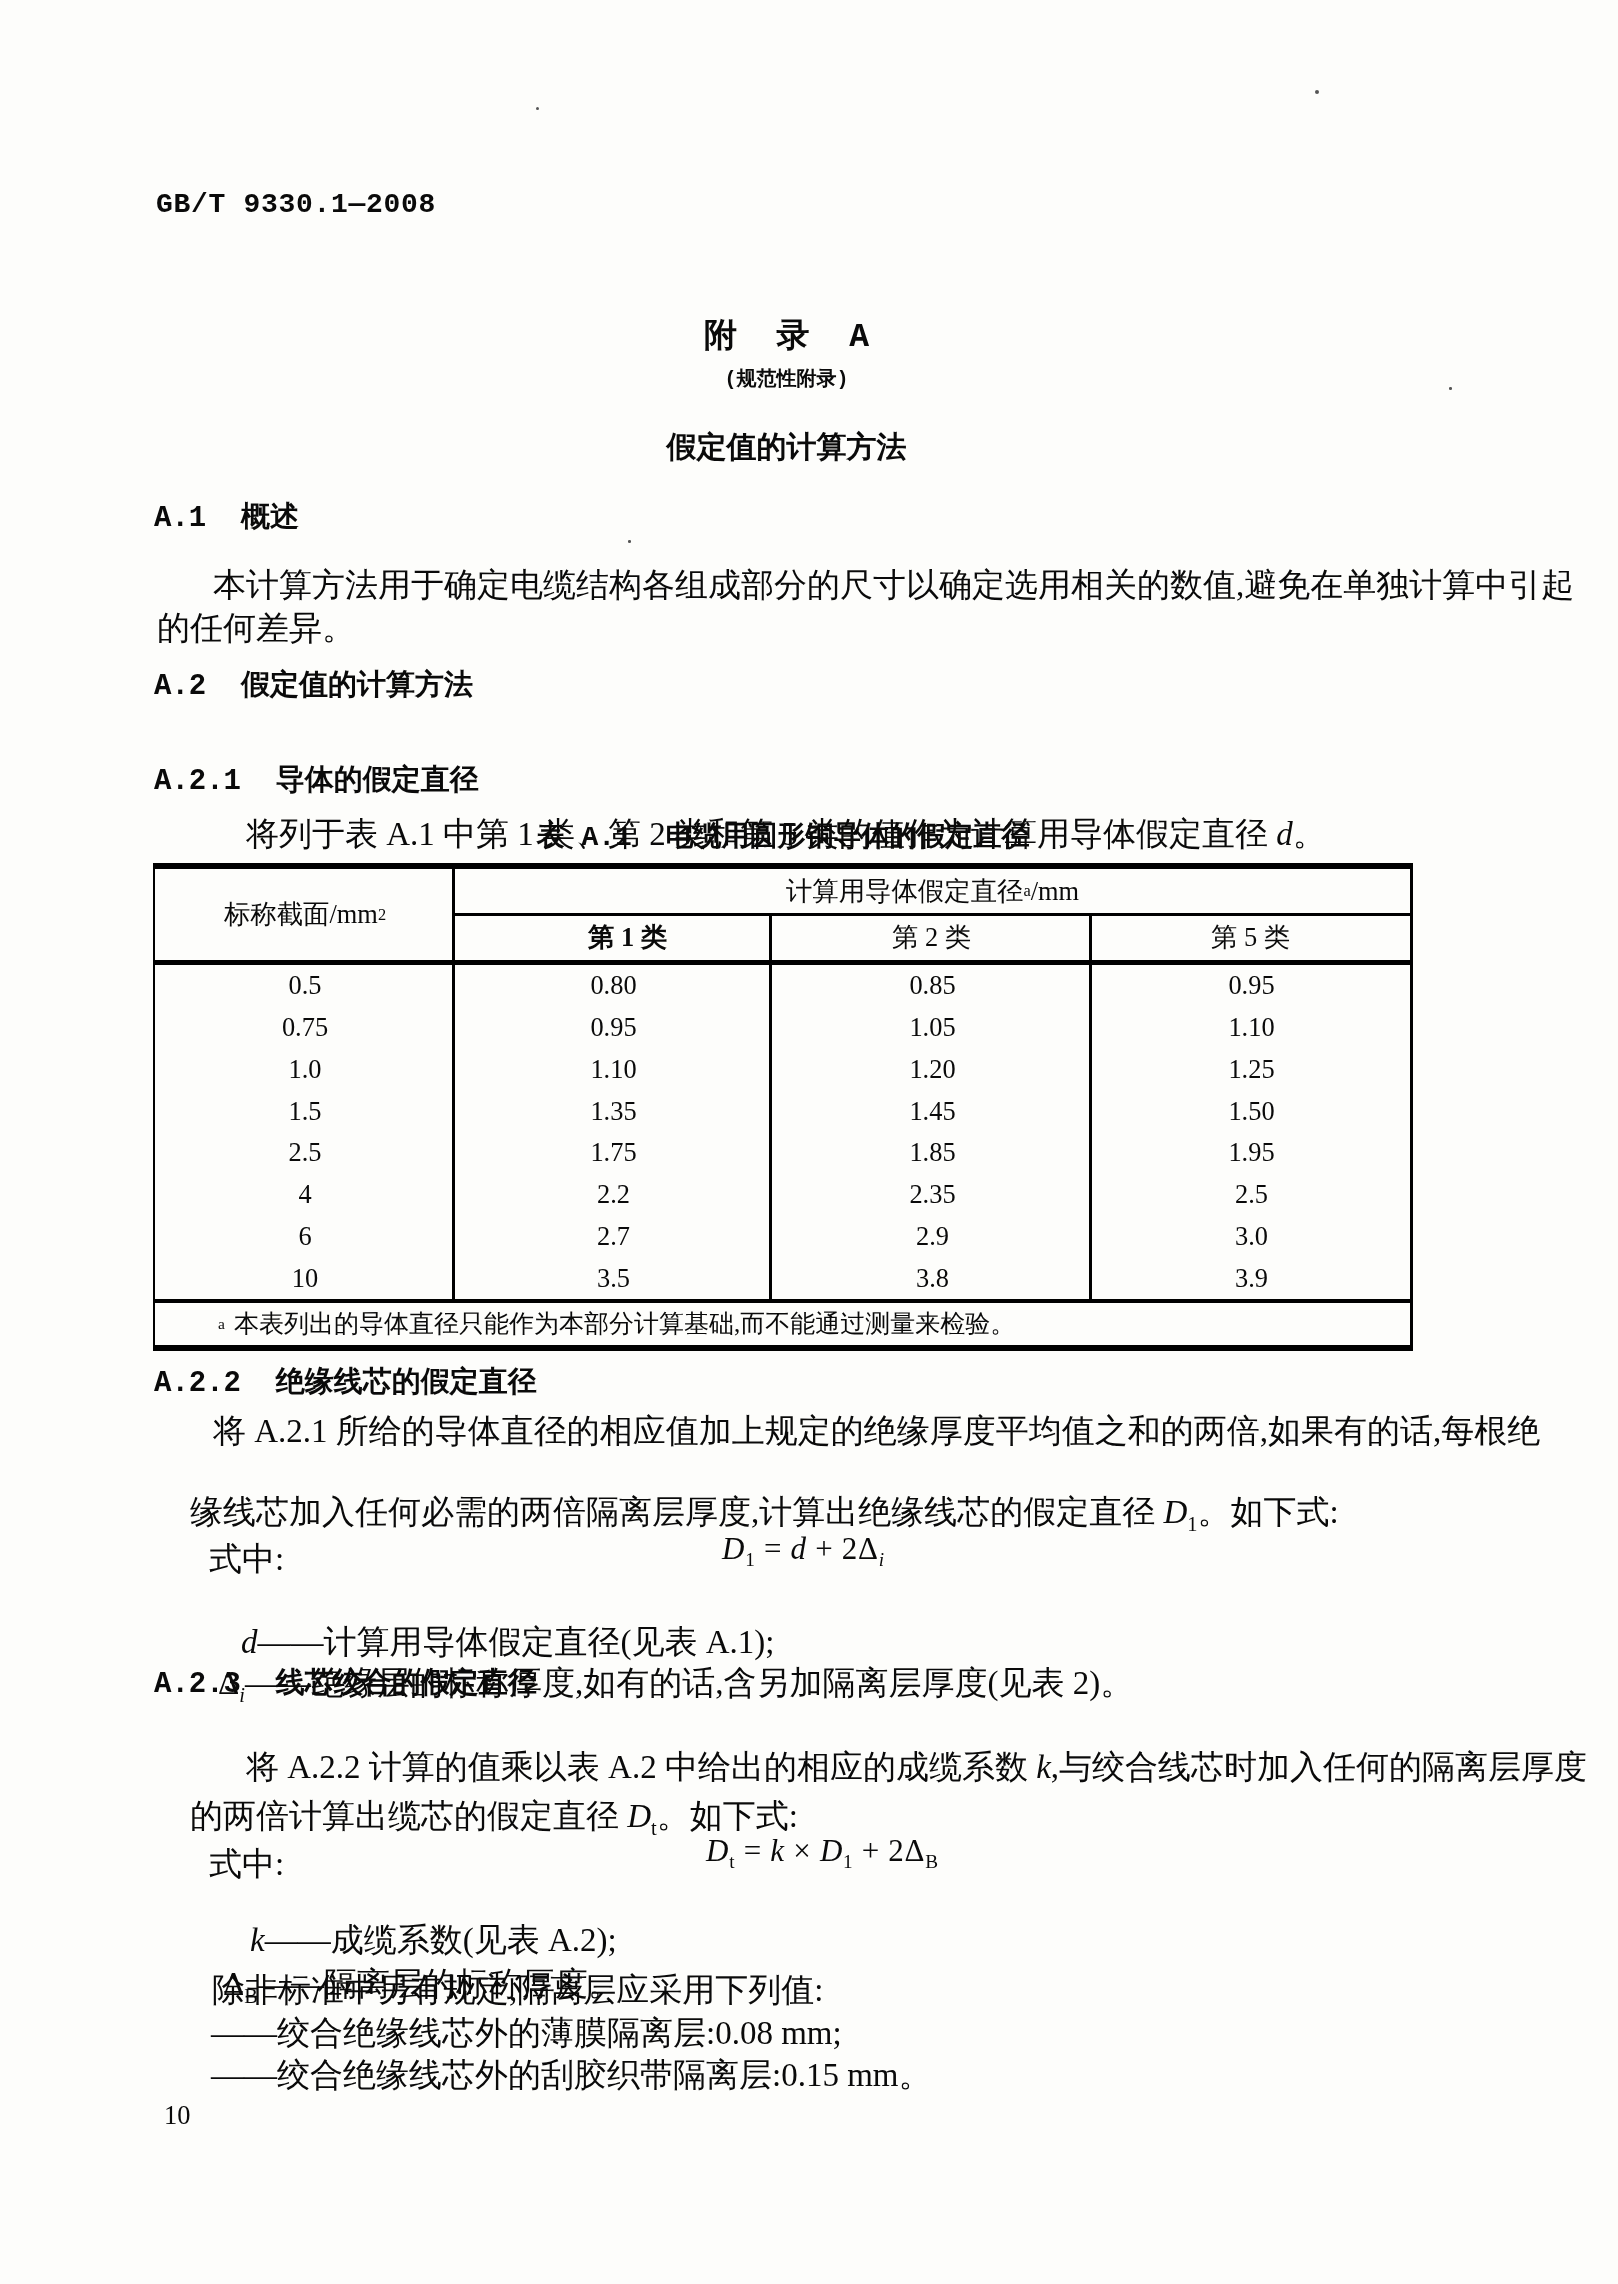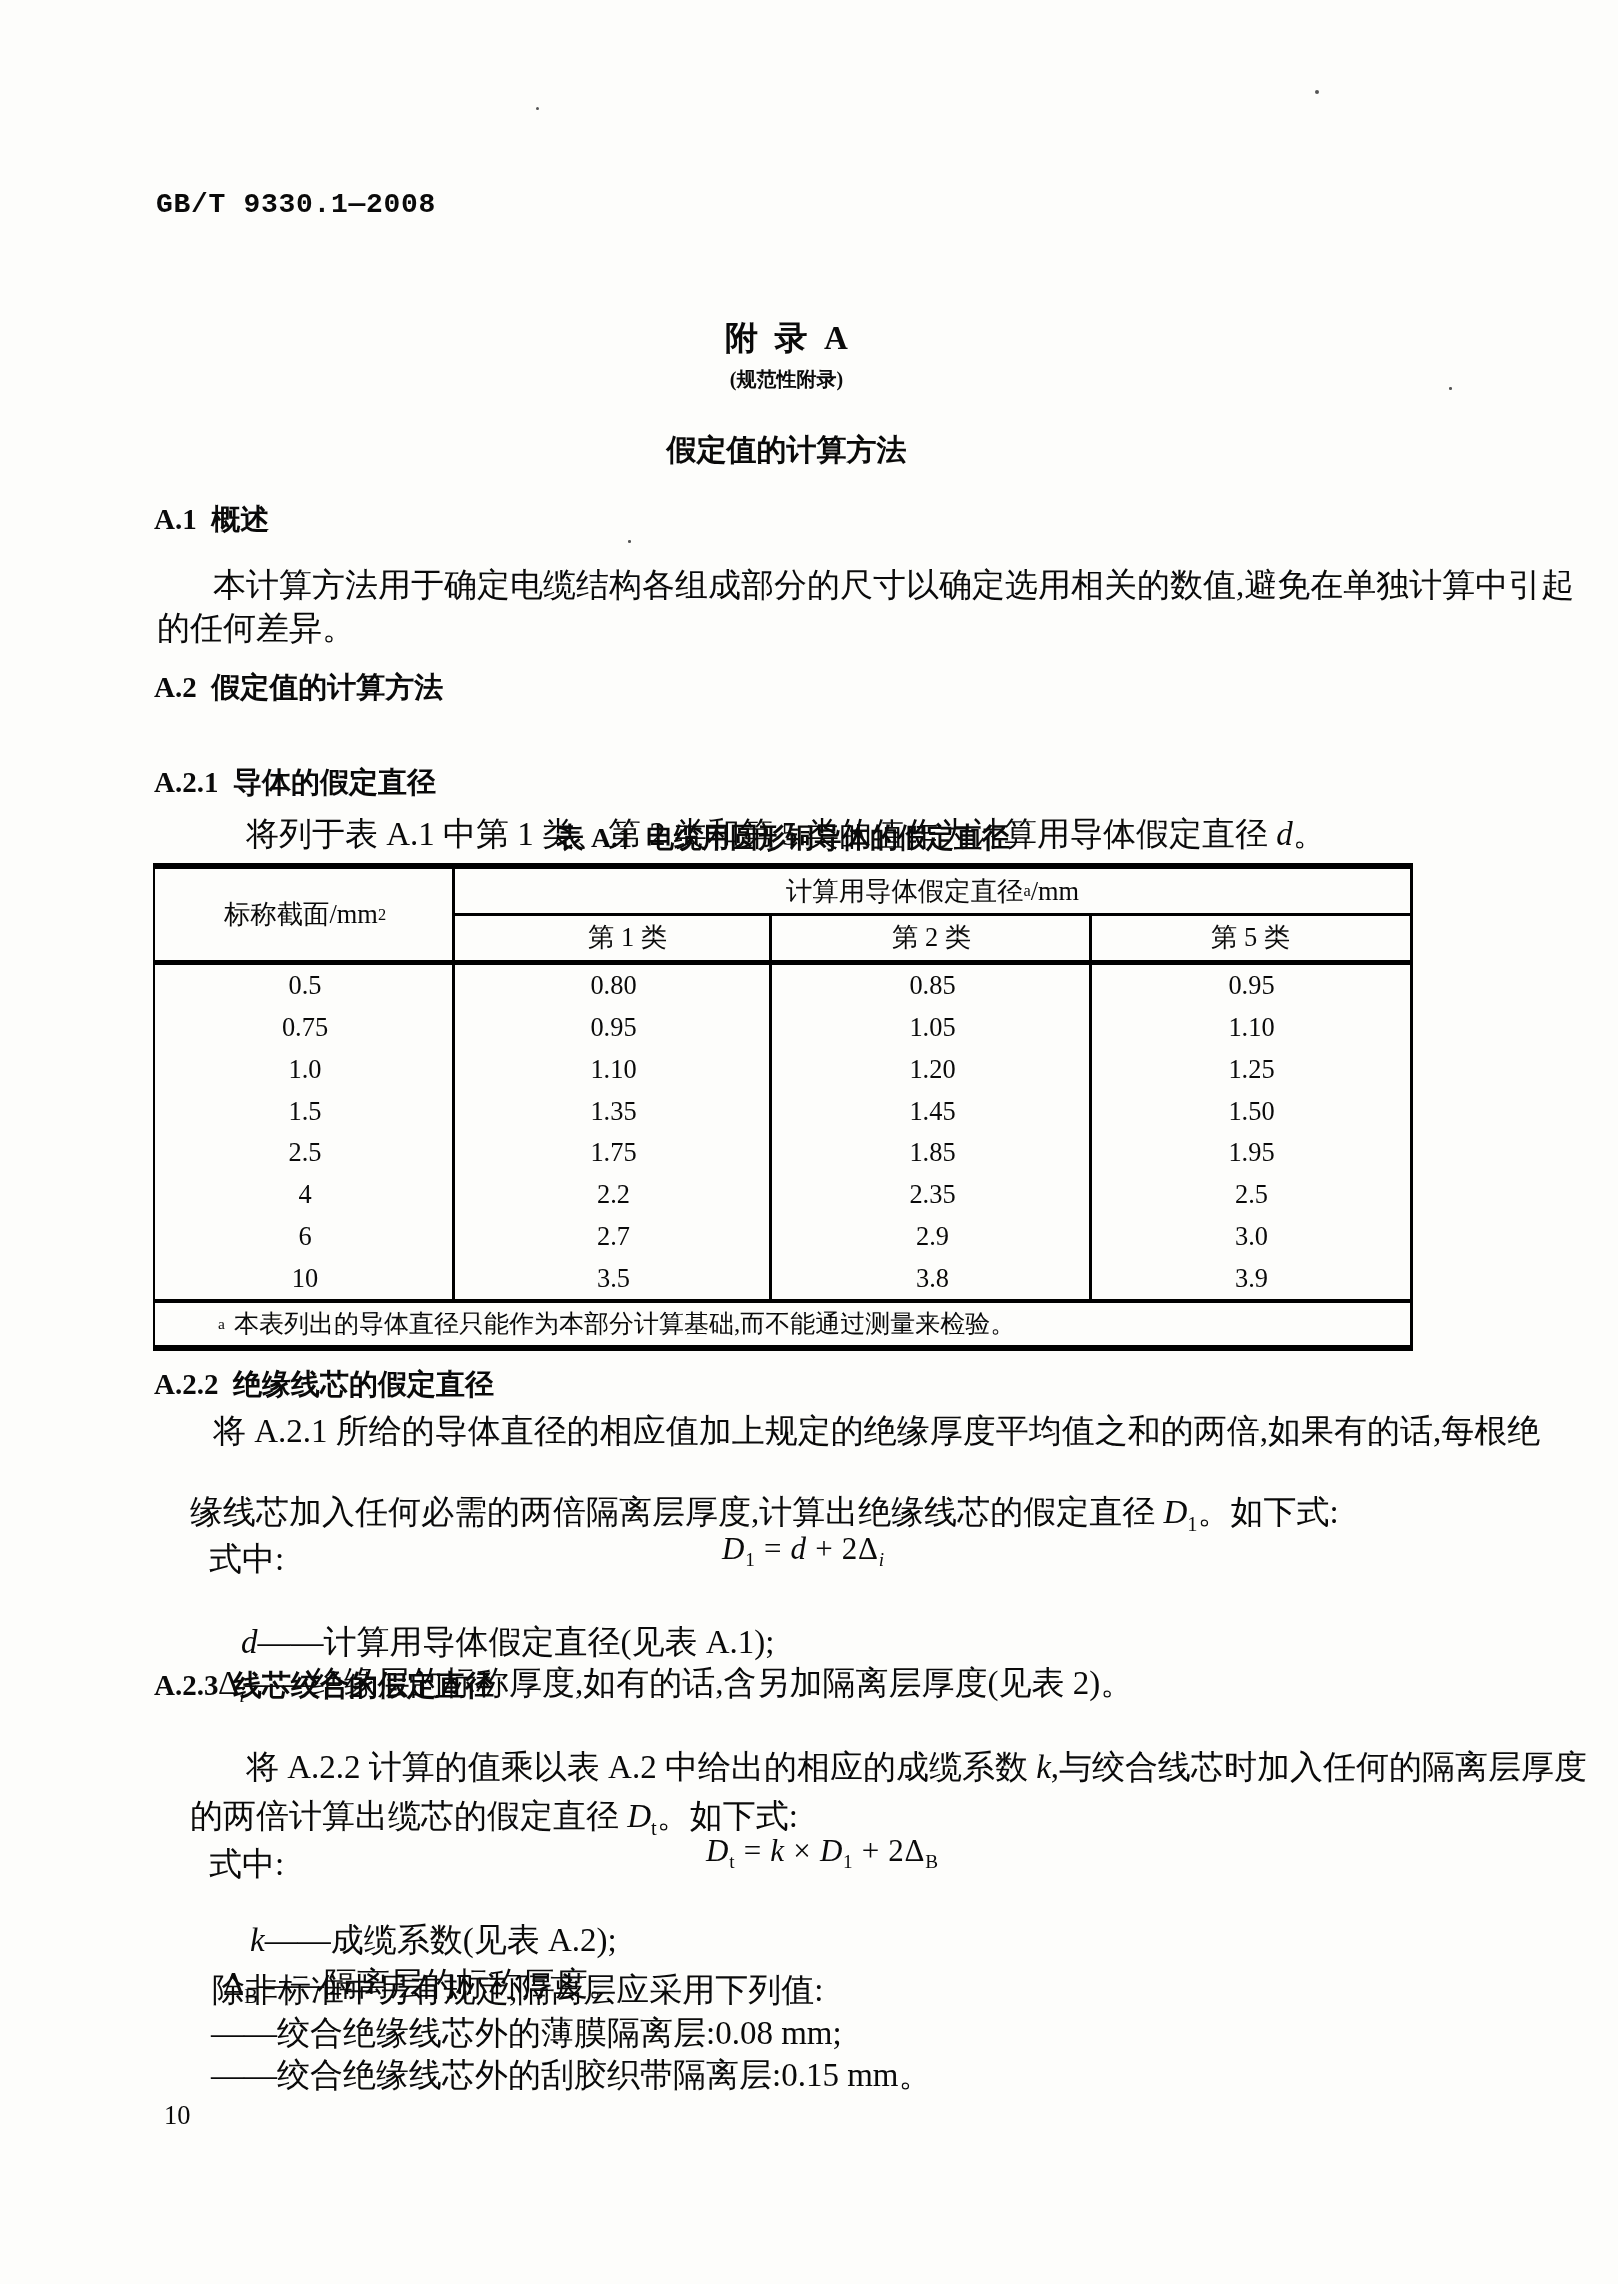--- a/index.html
+++ b/index.html
@@ -6,21 +6,21 @@
   .page{
     position:relative;
     width:1619px;height:2284px;
     background:#fdfdfb;
     color:#0a0a0a;
     font-family:"Liberation Serif","DejaVu Serif",serif;
     overflow:hidden;
   }
   .line{position:absolute;white-space:pre-wrap;line-height:1.18;}
   .serif{font-family:"Liberation Serif","DejaVu Serif",serif;}
-  .hei{font-family:Liberation Serif, serif;font-weight:bold;}
+  .hei{font-family:Liberation Mono, monospace;font-weight:bold;}
   .body-t{font-size:33px;}
   .head-t{font-size:29px;}
   .center{left:0;text-align:center;}
   .var{font-style:italic;font-family:"Liberation Serif","DejaVu Serif",serif;}
   sub{font-size:0.62em;line-height:0;}
   sup{font-size:0.62em;line-height:0;}
   .formula{font-size:31px;letter-spacing:0.7px;}
 
   
   .tableA1{
@@ -79,21 +79,21 @@
     </div>
 
     <div class="tcell" style="left:300px;top:0;width:955px;height:44px;">
       <span>计算用导体假定直径</span>
         <sup>a</sup>
         <span>/mm</span>
     </div>
 
     <div class="hline" style="left:300px;top:44px;width:955px;height:2.6px;"></div>
 
-    <div class="tcell" style="left:300px;top:46px;width:345px;height:45px;">第 1 类</div>
+    <div class="tcell" style="left:300px;top:46px;width:345px;height:45px;font-weight:bold;">第 1 类</div>
     <div class="tcell" style="left:616px;top:46px;width:321px;height:45px;">第 2 类</div>
     <div class="tcell" style="left:937px;top:46px;width:317px;height:45px;">第 5 类</div>
 
     <div class="hline" style="left:0;top:91px;width:1255px;height:5.3px;"></div>
 
     <div class="vline" style="left:297px;top:0;width:2.6px;height:430px;"></div>
     <div class="vline" style="left:614px;top:44px;width:2.6px;height:387px;"></div>
     <div class="vline" style="left:934px;top:44px;width:2.6px;height:387px;"></div>
 
     <div class="datagrid">

